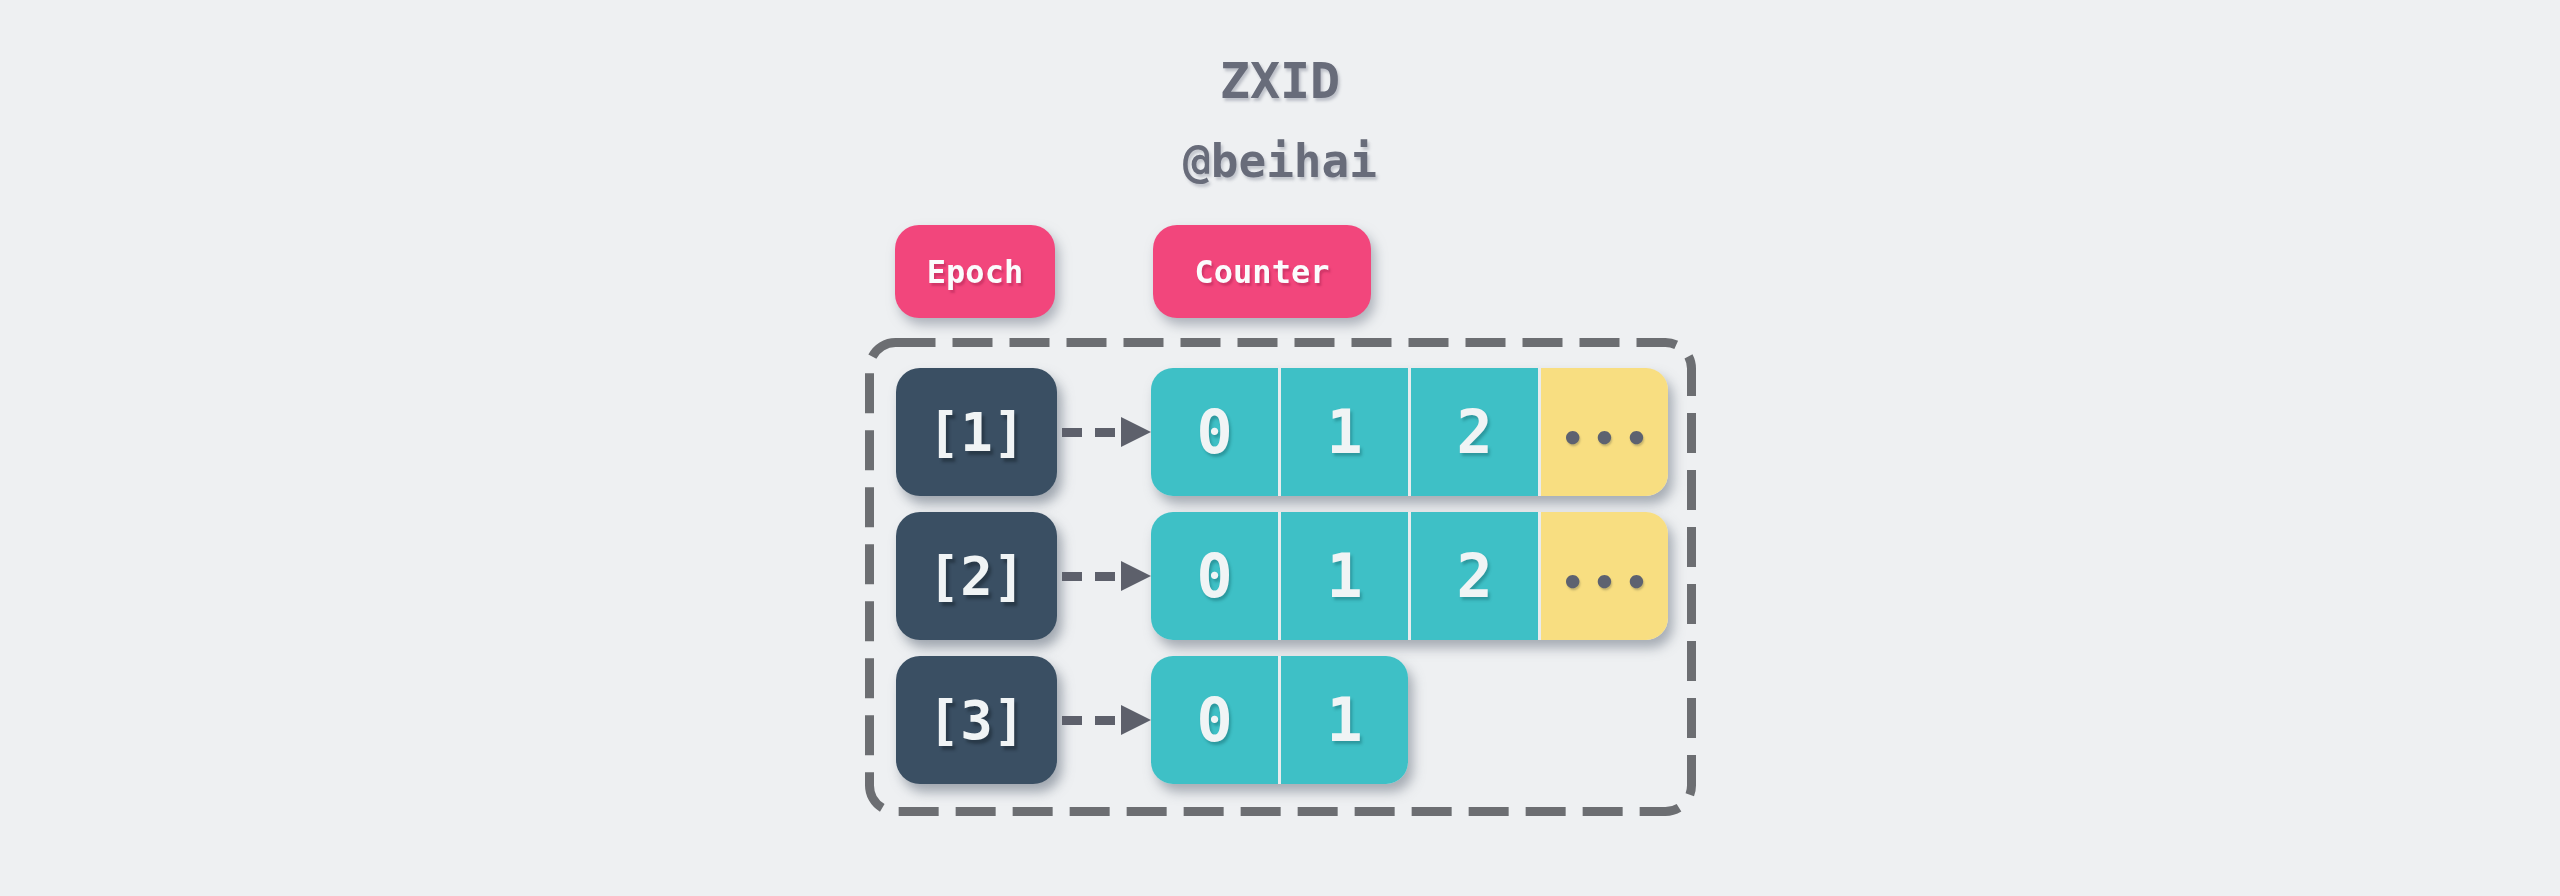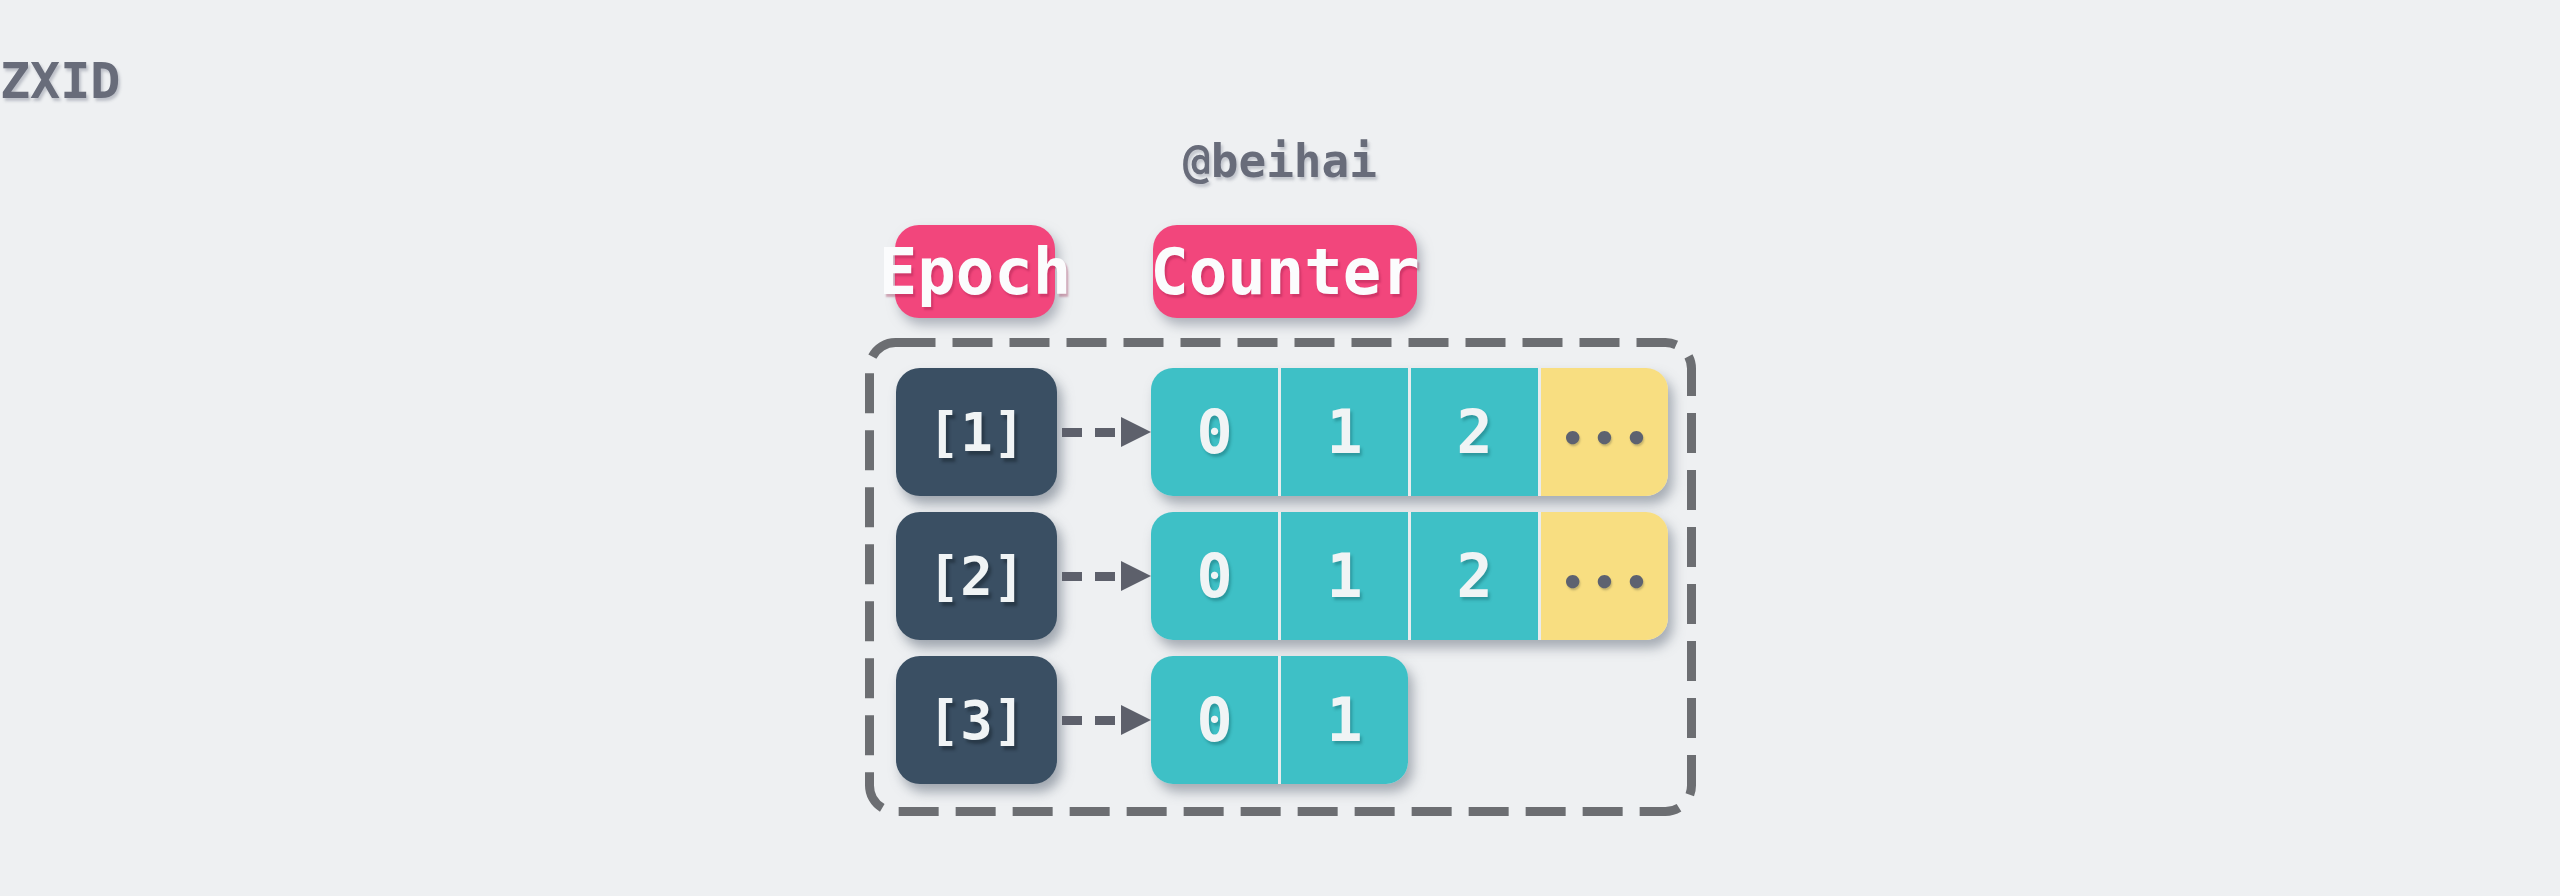--- a/index.html
+++ b/index.html
@@ -19,42 +19,42 @@
   }
   html,body{margin:0;padding:0;}
   body{
     width:2560px;height:896px;
     background:var(--c-background,#eef0f2);
     font-family:"DejaVu Sans Mono","Liberation Mono",monospace;
     position:relative;overflow:hidden;
   }
   .page-title{
     position:absolute;left:0;right:0;top:52px;
-    text-align:left;font-size:50px;font-weight:bold;
+    text-align:center;font-size:50px;font-weight:bold;
     color:var(--c-title-text,#686c7a);
     text-shadow:2px 3px 3px rgba(130,135,150,.45);
   }
   .page-subtitle{
     position:absolute;left:0;right:0;top:134px;
     text-align:center;font-size:46px;font-weight:bold;
     color:var(--c-title-text,#686c7a);
     text-shadow:2px 3px 3px rgba(130,135,150,.4);
   }
   .badge{
     position:absolute;top:225px;height:93px;
     border-radius:24px;
     background:var(--c-badge-pink,#f2467c);
     color:var(--c-badge-text,#fbfcfd);
-    font-size:64px;font-weight:bold;
+    font-size:32px;font-weight:bold;
     display:flex;align-items:center;justify-content:center;
     box-shadow:4px 7px 12px rgba(120,128,142,.55);
     text-shadow:2px 3px 2px rgba(150,25,70,.35);
   }
   .badge-epoch{left:895px;width:160px;}
-  .badge-counter{left:1153px;width:264px;text-align:center;}
+  .badge-counter{left:1153px;width:218px;text-align:center;}
 
   .frame{position:absolute;left:865px;top:338px;width:831px;height:478px;}
   .frame rect{
     fill:none;
     stroke:var(--c-frame-gray,#6c6e72);
     stroke-width:9;
     stroke-dasharray:40 17;
   }
 
   .rows{

